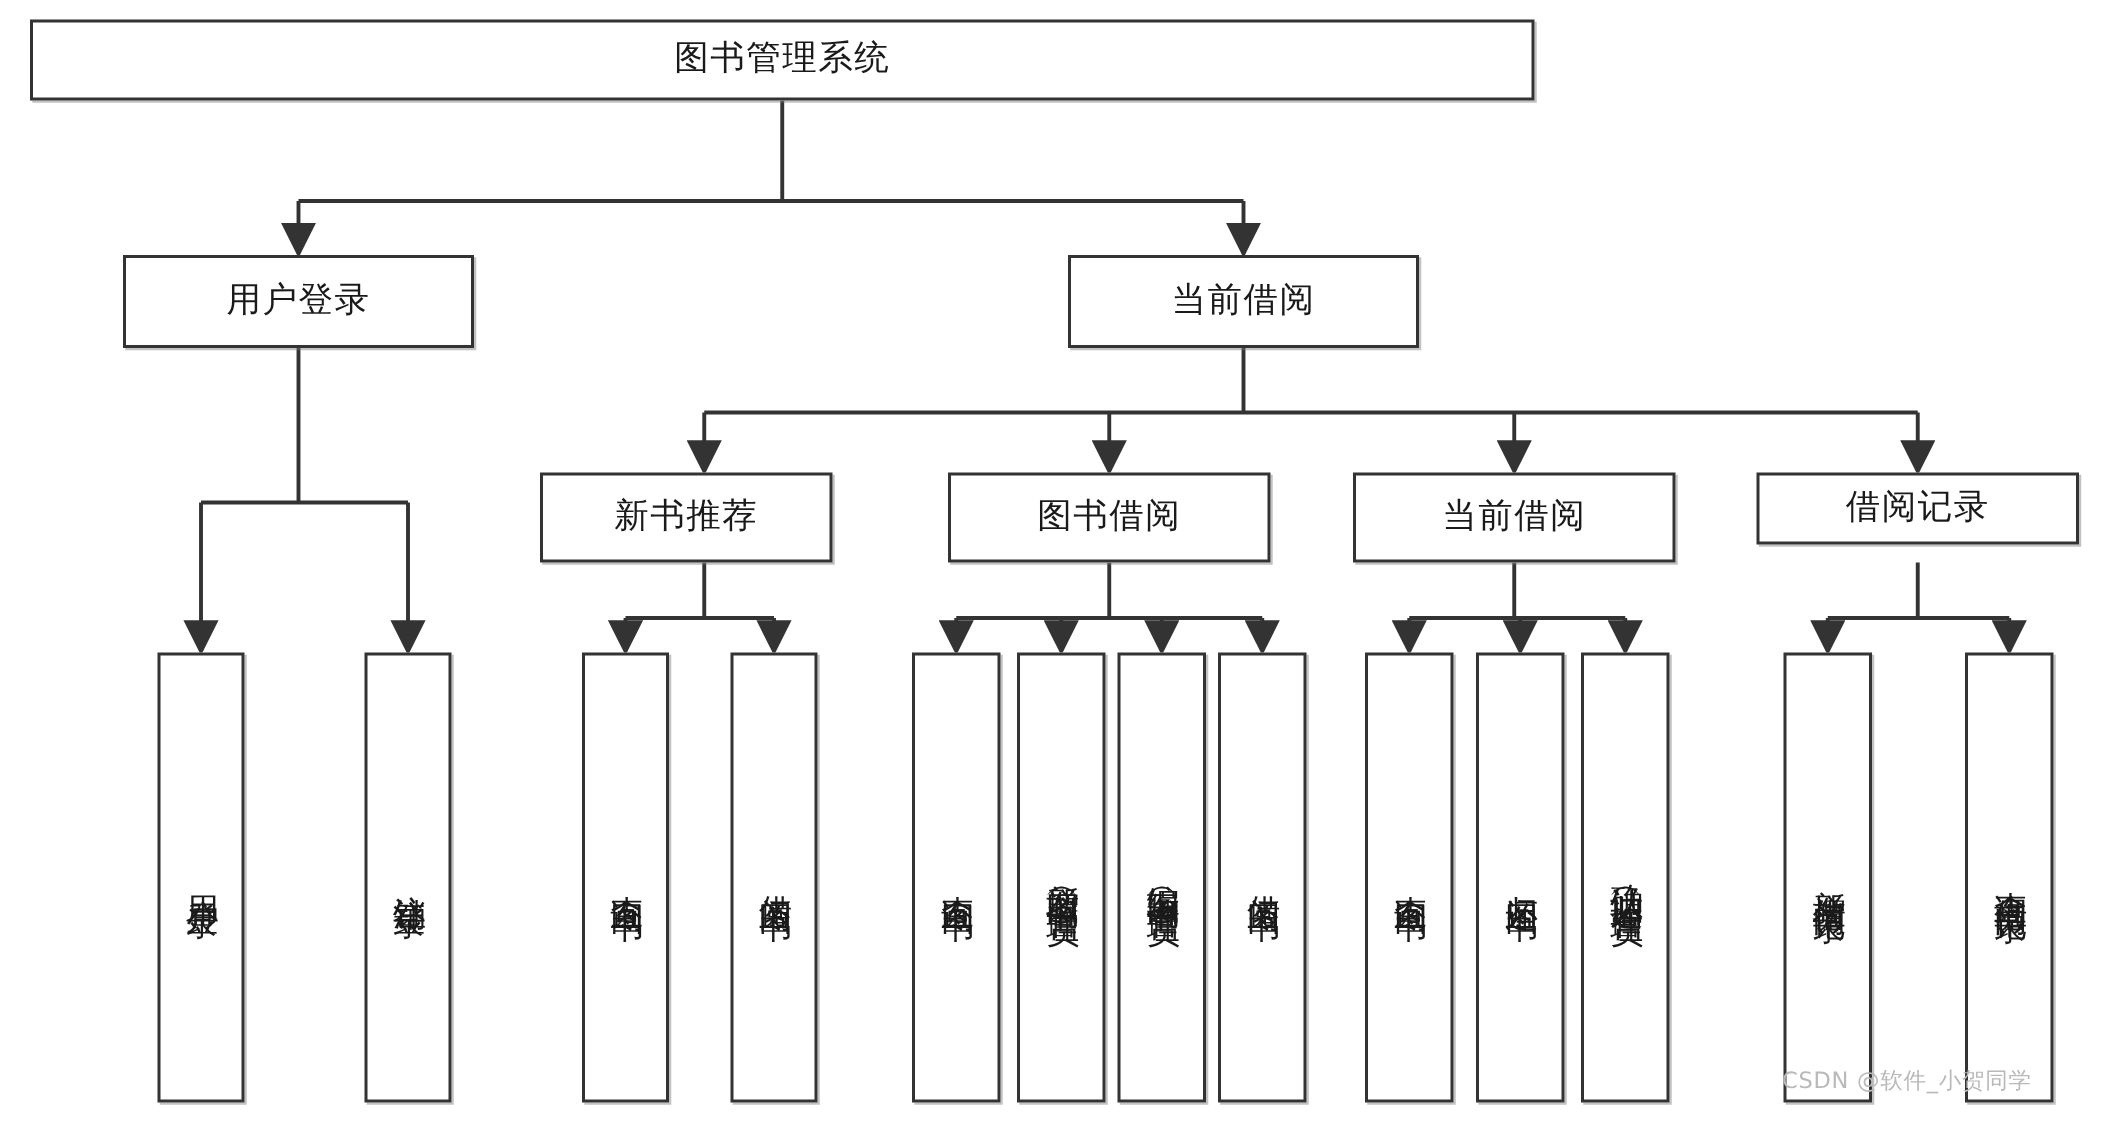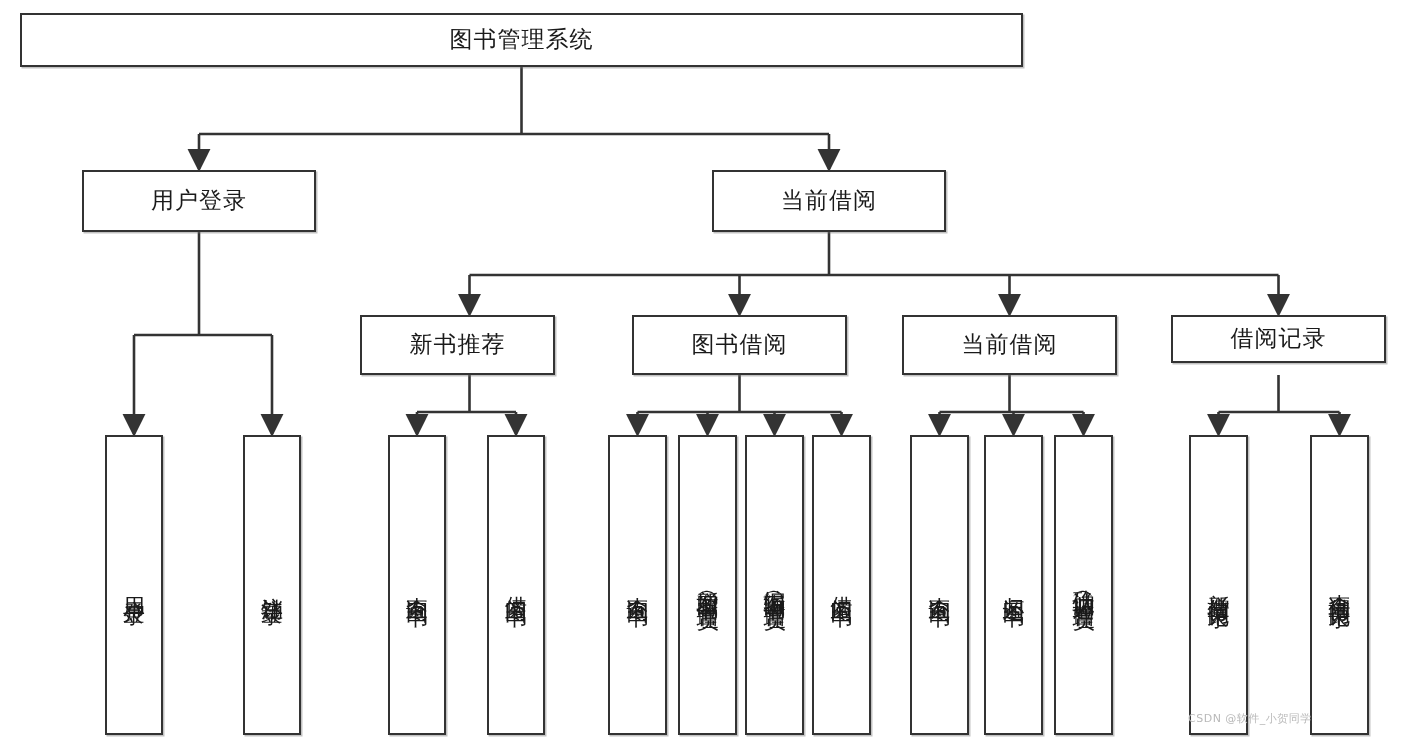--- a/index.html
+++ b/index.html
@@ -54,21 +54,21 @@
   .node.v .vtext {
     writing-mode: vertical-rl;
     text-orientation: upright;
     letter-spacing: 3px;
     display: block;
   }
   .watermark {
     position: absolute;
     left: 1188px;
     top: 711px;
-    font-size: 11px;
+    font-size: 15px;
     color: #b9b9b9;
     white-space: nowrap;
     letter-spacing: 0.5px;
     font-family: "DejaVu Sans", "Liberation Sans", sans-serif;
   }
 </style>
 </head>
 <body>
 
 <div id="diagram-root">

